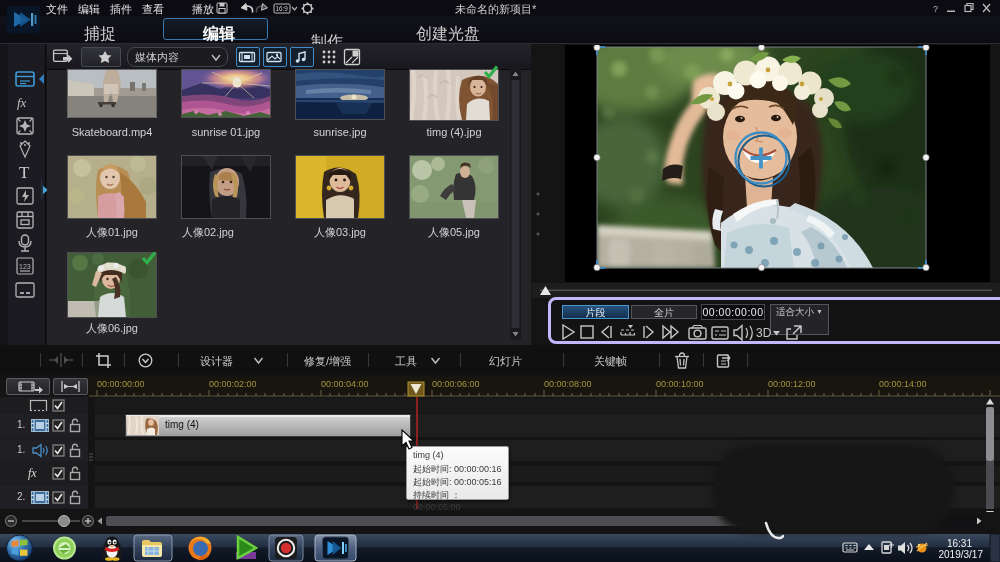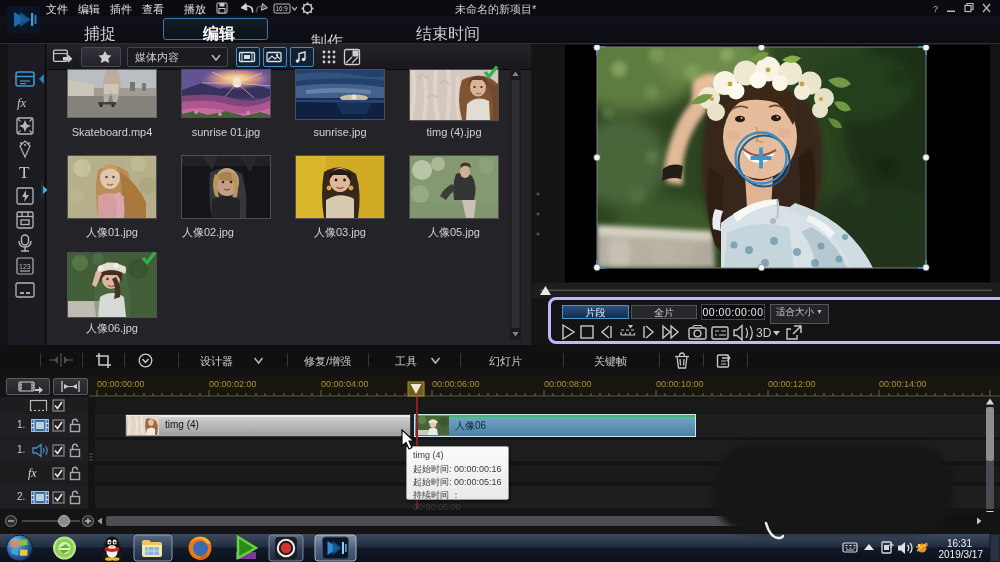--- a/index.html
+++ b/index.html
@@ -40,21 +40,21 @@
 #taskbar{position:absolute;left:0;top:534px;width:1000px;height:28px;background:linear-gradient(#3b4a60 0%,#222d40 45%,#121a28 50%,#0b111c 100%)}
 .cjk{letter-spacing:0px}
 </style></head>
 <body>
 <div id="app">
   <div id="titlebar">
     <span class="menu cjk" style="left:46px">文件</span>
     <span class="menu cjk" style="left:78px">编辑</span>
     <span class="menu cjk" style="left:110px">插件</span>
     <span class="menu cjk" style="left:142px">查看</span>
-    <span class="menu cjk" style="left:184px">播放</span>
+    <span class="menu cjk" style="left:192px">播放</span>
     <span class="menu cjk" style="left:455px;color:#cfcfcf">未命名的新项目*</span>
     <svg id="winbtn" class="abs" style="right:5px;top:3px" width="62" height="10" viewBox="0 0 62 10">
       <text x="0" y="9" font-size="9" fill="#b9b9b9" font-family="Liberation Sans">?</text>
       <rect x="14" y="7.5" width="8" height="1.5" fill="#b9b9b9"></rect>
       <g fill="none" stroke="#b9b9b9" stroke-width="1.2">
           <rect x="32" y="2.5" width="6" height="6"></rect>
           <path d="M34 2.5 V0.5 H40 V6.5 H38"></path>
         </g>
       <path d="M50 1 L57 9 M57 1 L50 9" stroke="#b9b9b9" stroke-width="1.3"></path>
     </svg>
@@ -85,21 +85,21 @@
             <line x1="-2.8" y1="2.8" x2="-4.2" y2="4.2"></line>
         </g>
       </g>
     </svg>
   </div>
   <div id="tabbar">
     <div id="tabsel"></div>
     <span class="abs cjk" style="left:84px;top:8px">捕捉</span>
     <span class="abs cjk" style="left:203px;top:8px;color:#fff;font-weight:bold">编辑</span>
     <span class="abs cjk" style="left:311px;top:16px">制作</span>
-    <span class="abs cjk" style="left:416px;top:8px">结束时间</span>
+    <span class="abs cjk" style="left:416px;top:8px">创建光盘</span>
   </div>
   <div id="pdlogo"><svg width="33" height="27" viewBox="0 0 33 27">
     <rect x="0" y="0" width="33" height="27" rx="4" fill="#081628"></rect>
     <path d="M7 6 L20 13.5 L7 21 Z" fill="#1f6aab"></path>
     <path d="M13 6 L24 13.5 L13 21 Z" fill="#155a96" opacity="0.85"></path>
     <rect x="24" y="7" width="2.2" height="13" fill="#5aa8d8" opacity="0.9"></rect>
     <rect x="27.5" y="9" width="2" height="9" fill="#4593c6" opacity="0.8"></rect>
   </svg></div>
   <div id="main">
     <div id="sidebar">
@@ -165,21 +165,21 @@
         <svg class="abs" style="left:4px;top:3px" width="24" height="20" viewBox="0 0 28 20">
           <rect x="3" y="2" width="16" height="13" rx="1.5" fill="none" stroke="#c9c9c9" stroke-width="1.5"></rect>
           <line x1="3" y1="6" x2="19" y2="6" stroke="#c9c9c9" stroke-width="1.2"></line>
           <path d="M14 10 h6 v-3 l5 5 -5 5 v-3 h-6 Z" fill="#c9c9c9"></path>
         </svg>
         <div class="abs" style="left:34px;top:3px;width:40px;height:20px;background:linear-gradient(#33333b,#222228);border:1px solid #47474f;border-radius:2px">
           <svg width="46" height="18" viewBox="0 0 46 18">
               <path d="M23 3 l2.2 4 4.3 0.6 -3.1 3 0.7 4.4 -4.1 -2 -4.1 2 0.7 -4.4 -3.1 -3 4.3 -0.6 Z" fill="#cfcfcf"></path>
             </svg>
         </div>
-        <div class="abs cjk" style="left:80px;top:3px;width:101px;height:20px;background:#1b1b20;border:1px solid #45454c;border-radius:2px;color:#cfcfcf;font-size:11px;line-height:18px;padding-left:7px">媒体内容<svg class="abs" style="right:6px;top:6px" width="10" height="8" viewBox="0 0 10 8">
+        <div class="abs cjk" style="left:80px;top:3px;width:101px;height:20px;background:#1b1b20;border:1px solid #45454c;border-radius:8px;color:#cfcfcf;font-size:11px;line-height:18px;padding-left:7px">媒体内容<svg class="abs" style="right:6px;top:6px" width="10" height="8" viewBox="0 0 10 8">
               <path d="M1 1 L5 6 L9 1" stroke="#bbb" stroke-width="1.5" fill="none"></path>
             </svg></div>
         <div class="abs" style="left:189px;top:3px;width:24px;height:20px;background:#14202e;border:1px solid #3e8cc8;border-radius:2px"><svg width="20" height="18" viewBox="0 0 20 18">
               <rect x="2.5" y="4.5" width="15" height="9" rx="1" fill="none" stroke="#cfe2f2" stroke-width="1.3"></rect>
               <path d="M5 4.5 v9 M15 4.5 v9" stroke="#cfe2f2" stroke-width="1"></path>
               <rect x="7" y="7" width="6" height="4" fill="#cfe2f2"></rect>
             </svg></div>
         <div class="abs" style="left:216px;top:3px;width:24px;height:20px;background:#14202e;border:1px solid #3e8cc8;border-radius:2px"><svg width="20" height="18" viewBox="0 0 20 18">
               <rect x="3" y="4.5" width="14" height="9" rx="1" fill="none" stroke="#cfe2f2" stroke-width="1.3"></rect>
               <path d="M4 12 l4 -4 3 3 2.5 -2.5 2.5 2.5" stroke="#cfe2f2" stroke-width="1.1" fill="none"></path>
@@ -540,21 +540,21 @@
       <div id="scrub">
         <svg width="468" height="15" viewBox="0 0 468 15">
           <rect x="8" y="6.5" width="452" height="1.6" fill="#4e4e4e"></rect>
           <path d="M8 12 L13.5 3 L19 12 Z" fill="#e8e8e8"></path>
         </svg>
       </div>
       <div id="pctrl">
         <div class="abs cjk" style="left:11px;top:5px;width:67px;height:14px;background:linear-gradient(#26517e,#142f4c);border:1px solid #4a94cc;color:#e8f2fa;font-size:10px;text-align:center;line-height:13px">片段</div>
         <div class="abs cjk" style="left:80px;top:5px;width:66px;height:14px;background:#26262b;border:1px solid #55555c;color:#c9c9c9;font-size:10px;text-align:center;line-height:13px">全片</div>
         <div class="abs" style="left:150px;top:4px;width:64px;height:16px;background:#0c0c0e;border:1px solid #46464c;color:#e9e9e9;font-size:10.5px;text-align:center;line-height:14px;letter-spacing:0.5px">00:00:00:00</div>
-        <div class="abs cjk" style="left:219px;top:4px;width:59px;height:20px;background:#232328;border:1px solid #55555c;color:#c9c9c9;font-size:9.5px;line-height:14px;padding-left:5px">适合大小<span style="position:absolute;right:5px;top:0;font-size:7px;color:#bbb">▼</span></div>
+        <div class="abs cjk" style="left:219px;top:4px;width:59px;height:31px;background:#232328;border:1px solid #55555c;color:#c9c9c9;font-size:9.5px;line-height:14px;padding-left:5px">适合大小<span style="position:absolute;right:5px;top:0;font-size:7px;color:#bbb">▼</span></div>
         <svg class="abs" style="left:8px;top:22px" width="250" height="20" viewBox="0 0 250 20">
           <g stroke="#c6c6c6" stroke-width="1.4" fill="none">
             <path d="M4 3 L15 10 L4 17 Z"></path>
             <rect x="22" y="4" width="12" height="12"></rect>
             <path d="M50 4 L43 10 L50 16 M52 4 V16"></path>
             <path d="M62 8 h3 m2 0 h3 m2 0 h3 M62 13 h14 M62 13 v-3 m4.5 3 v-2 m4.5 2 v-3 m4.5 3 v-2" stroke-width="1.2"></path>
             <path d="M69 3 l2.5 3.5 2.5 -3.5 Z" fill="#c6c6c6" stroke="none"></path>
             <path d="M87 4 L94 10 L87 16 M85 4 V16"></path>
             <path d="M104 4 L111 10 L104 16 Z M112 4 L119 10 L112 16 Z"></path>
             <rect x="130" y="6" width="17" height="11" rx="1.5"></rect>
@@ -765,33 +765,20 @@
         <div class="abs" style="left:1px;top:1px;width:32px;height:19px;overflow:hidden"><svg width="32" height="19" viewBox="0 0 32 19" preserveAspectRatio="none">
               <rect width="32" height="19" fill="#e2d4c6"></rect>
               <path d="M2 0 q2 8 -1 19 M9 1 q2 8 0 17 M15 0 q-1 9 1 19" stroke="#efe6d8" stroke-width="2" fill="none"></path>
               <path d="M19 3 q-2 8 1 16 l10 0 q2 -9 -1 -14 q-5 -4 -10 -2 Z" fill="#9a6840"></path>
               <ellipse cx="24" cy="6.5" rx="2.8" ry="3.2" fill="#eac0a0"></ellipse>
               <path d="M20 13 q5 -3 8 0 l0 6 -9 0 Z" fill="#f2ece2"></path>
             </svg></div>
         <span class="abs" style="left:39px;top:4px;font-size:10px;color:#111">timg (4)</span>
       </div>
 
-      <div class="abs" style="left:319px;top:17px;width:282px;height:23px;background:linear-gradient(#74aac6,#4a80a4);border:1px solid #cde6ee">
-          <div class="abs" style="left:0;top:0;width:280px;height:2px;background:#3eb864"></div>
-        <div class="abs" style="left:2px;top:1px;width:32px;height:19px;overflow:hidden"><svg width="32" height="19" viewBox="0 0 32 19" preserveAspectRatio="none">
-              <rect width="32" height="19" fill="#46663a"></rect>
-              <circle cx="5" cy="4" r="4" fill="#5d8248"></circle>
-              <circle cx="27" cy="6" r="5" fill="#3c5a32"></circle>
-              <path d="M0 14 h12 l2 5 h-14 Z" fill="#cfcabe"></path>
-              <ellipse cx="16" cy="8" rx="3.4" ry="3.8" fill="#eec6a8"></ellipse>
-              <path d="M12 5 q4 -3.5 8 0 q1 1.5 0 2.5 q-4 -2.5 -8 0 q-1 -1 0 -2.5 Z" fill="#f0ead8"></path>
-              <path d="M12 13 q4 -3 8 0 l1 6 -10 0 Z" fill="#e6ecea"></path>
-            </svg></div>
-        <span class="abs cjk" style="left:40px;top:4px;font-size:10px;color:#0a2a30">人像06</span>
-      </div>
       <div class="abs" style="left:321px;top:0;width:2px;height:112px;background:#8a2020"></div>
     </div>
     <svg class="abs" style="left:983px;top:21px" width="14" height="120" viewBox="0 0 14 120">
       <path d="M3 8.5 L7 2.5 L11 8.5 Z" fill="#d8d8d8"></path>
       <rect x="3" y="11" width="8" height="102" fill="#4a4a50"></rect>
       <rect x="3" y="11" width="8" height="54" rx="3" fill="#8e8e92"></rect>
       <path d="M3 115 L7 120 L11 115 Z" fill="#d8d8d8"></path>
     </svg>
     <div id="tscroll">
       <svg width="1000" height="22" viewBox="0 0 1000 22">

